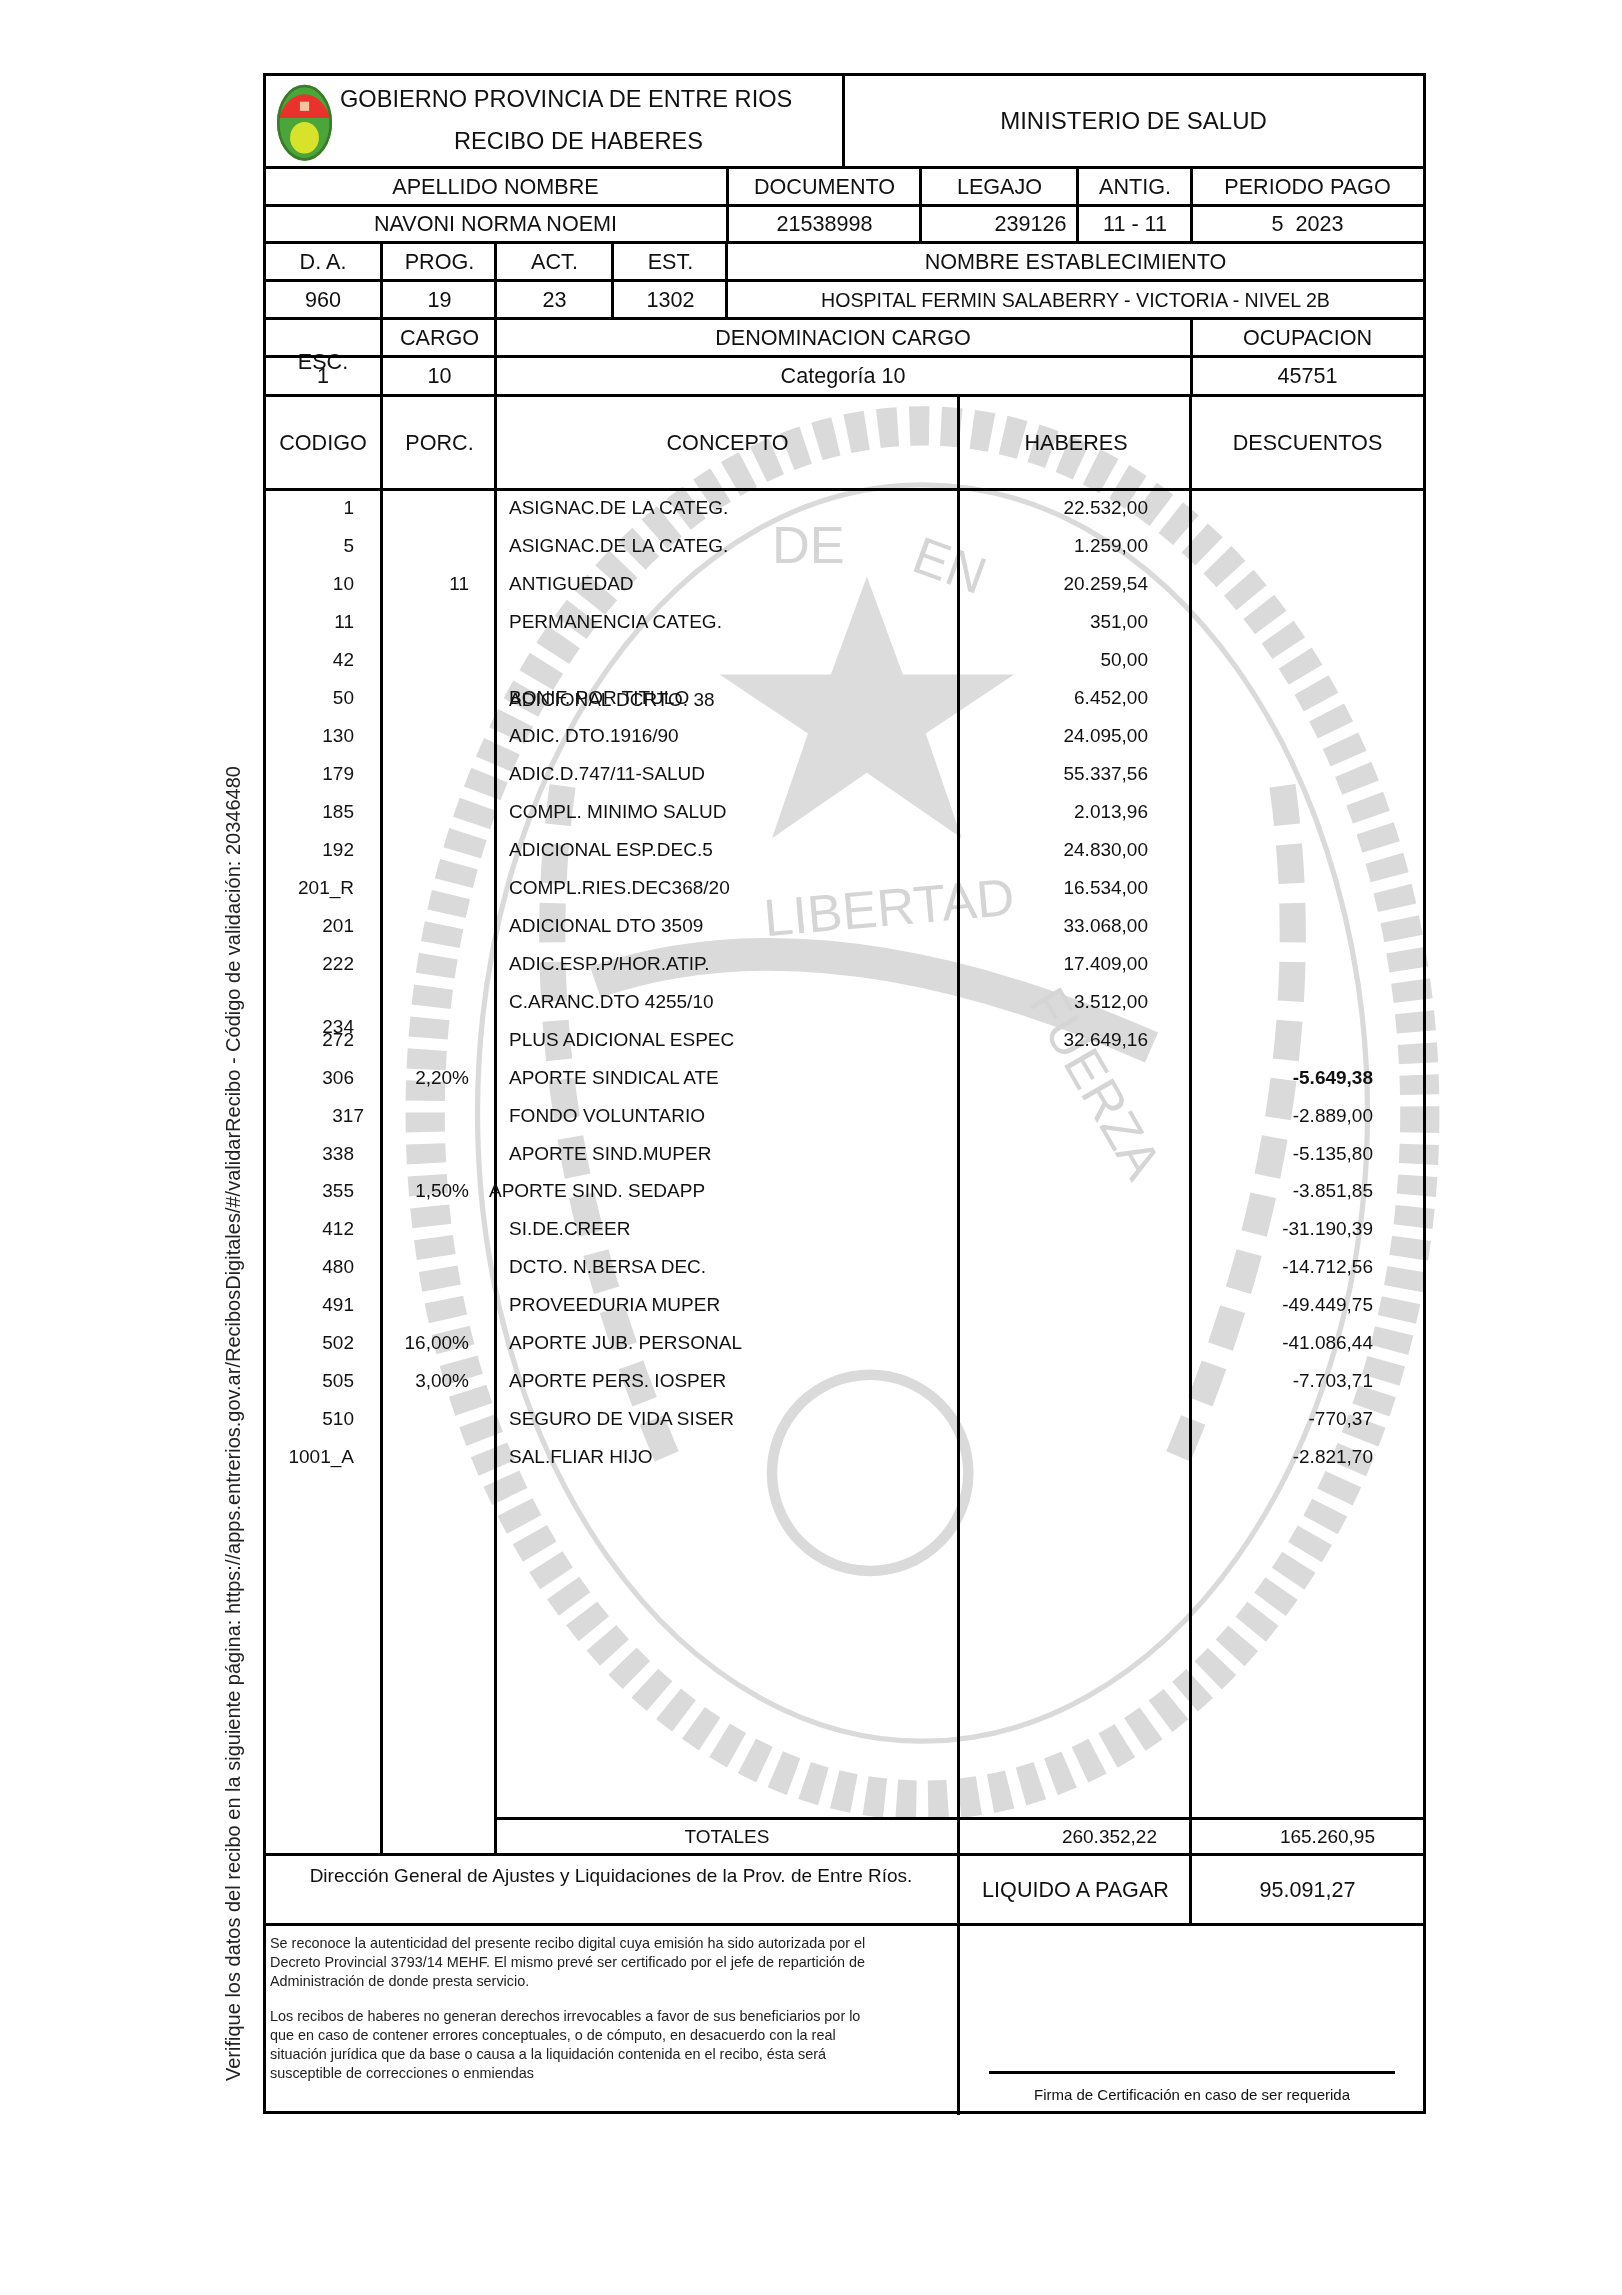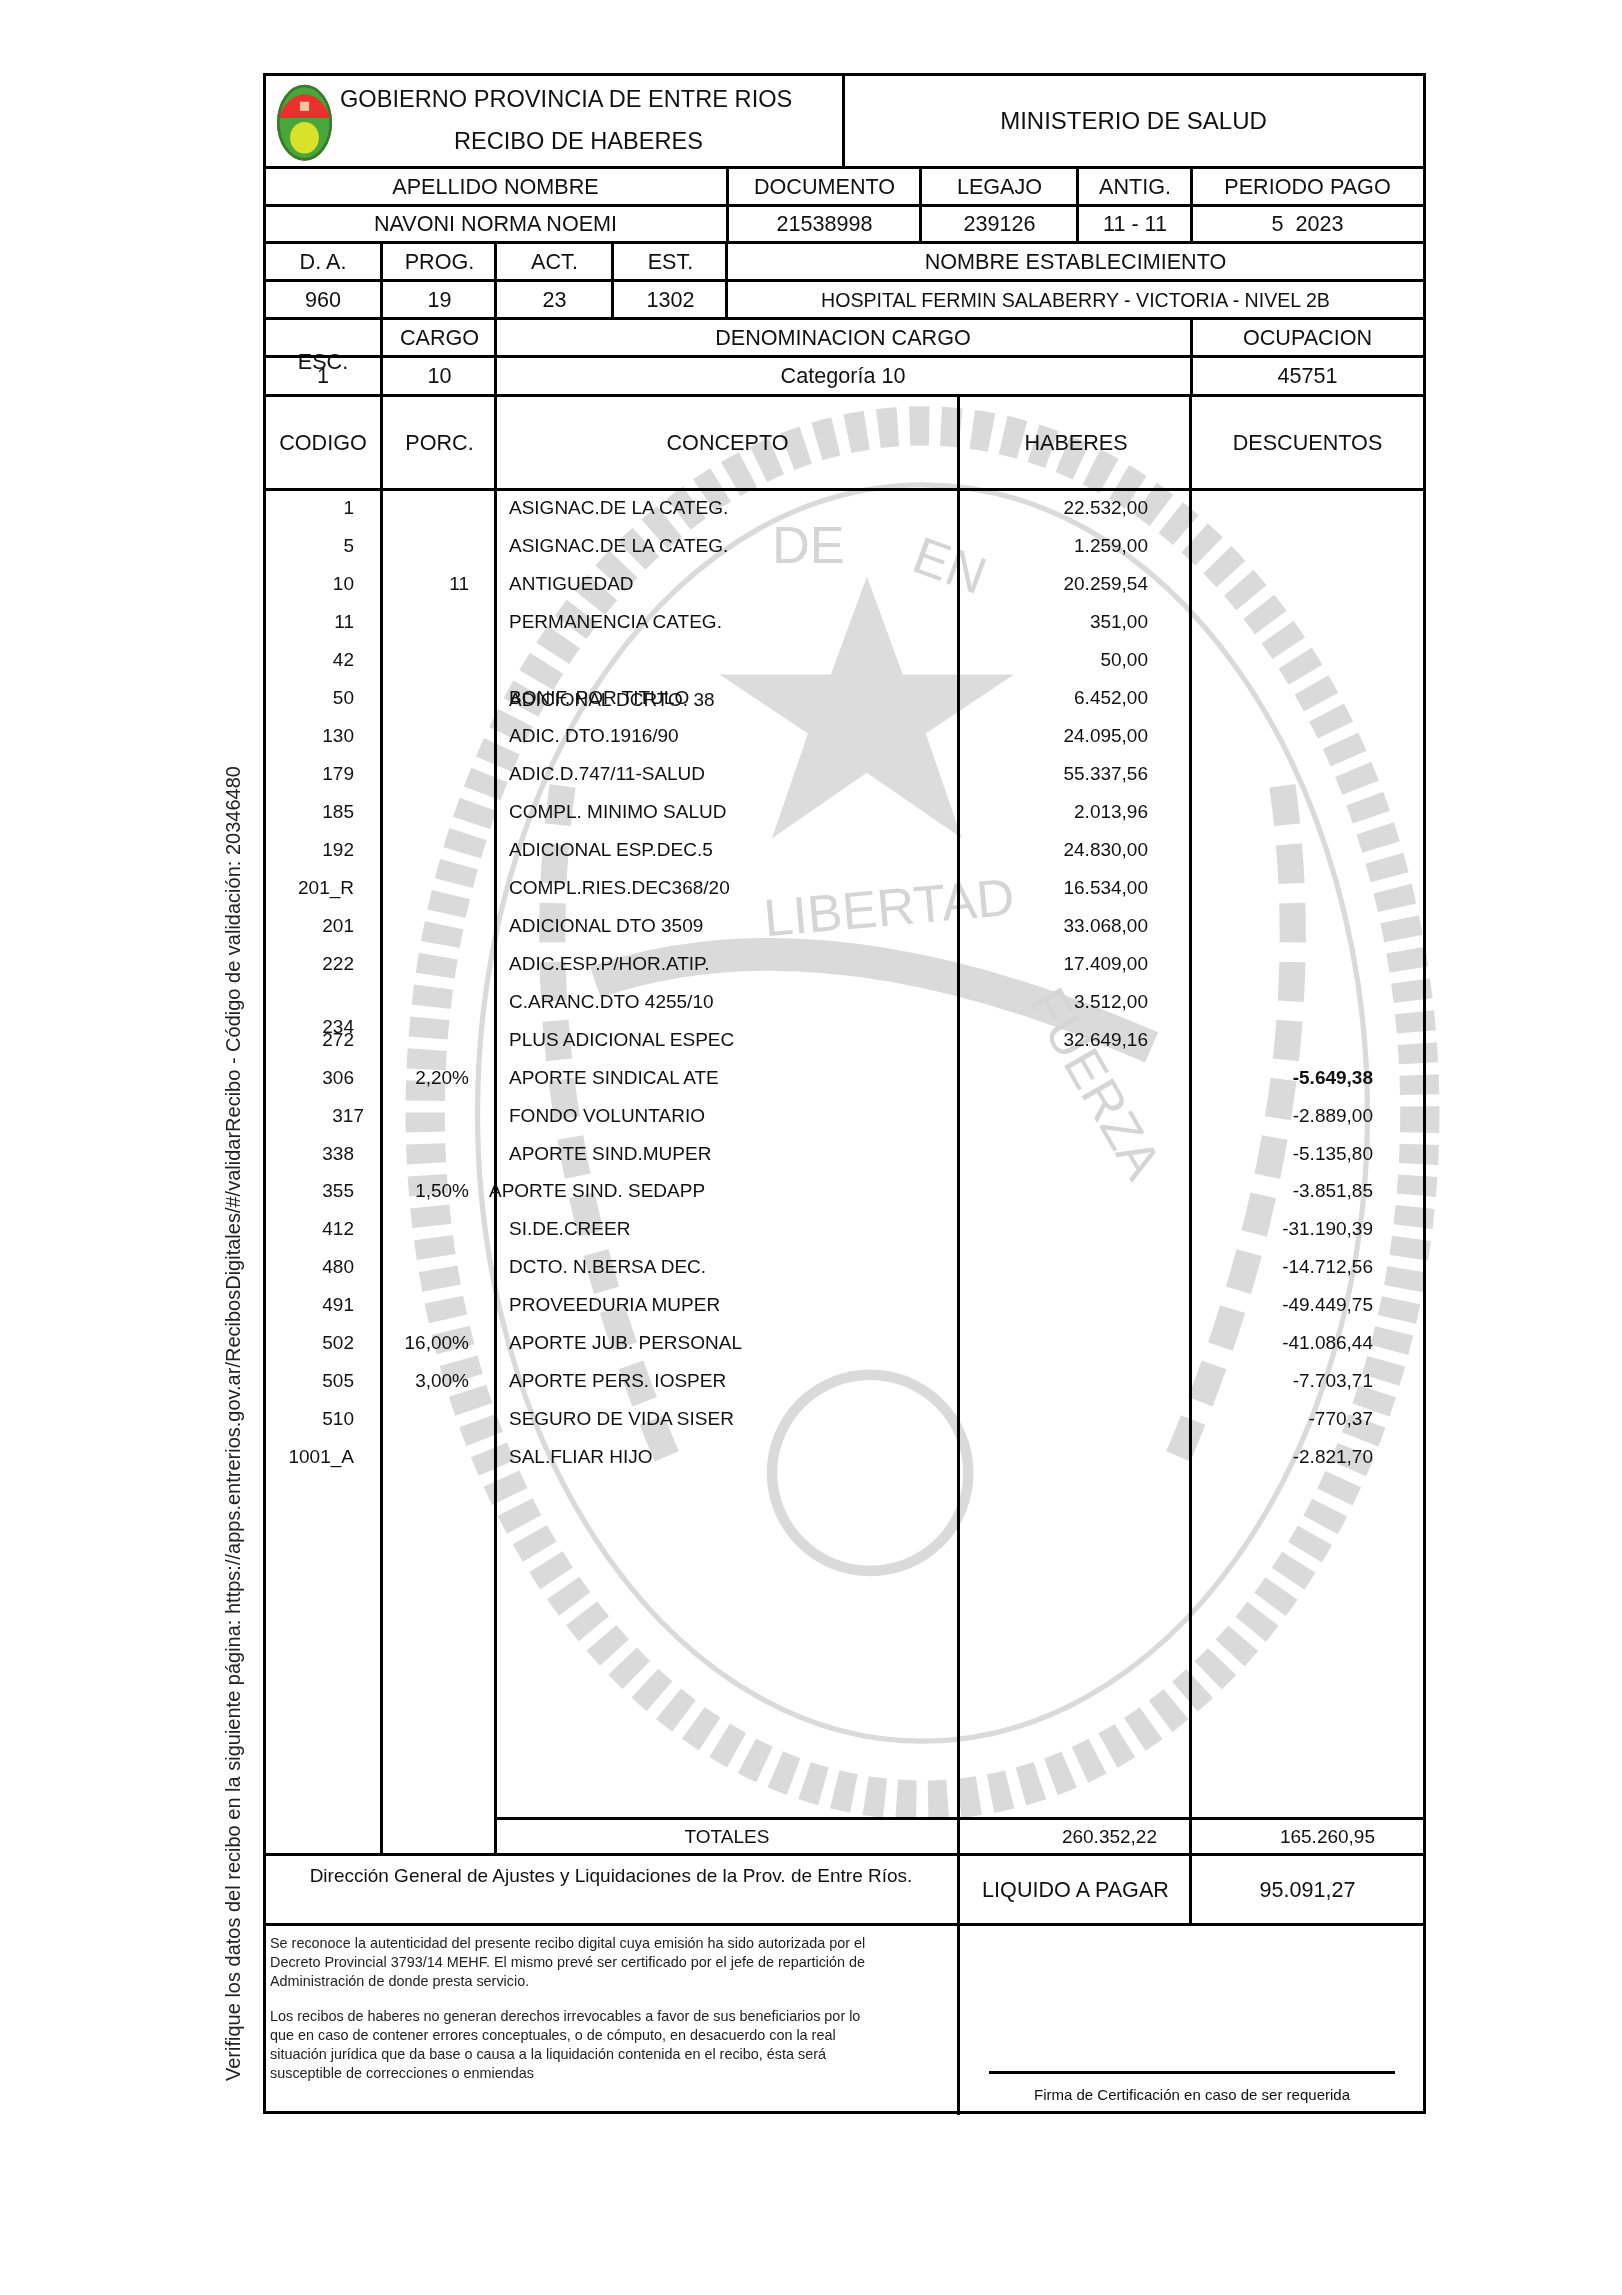--- a/index.html
+++ b/index.html
@@ -62,21 +62,21 @@
 <div class="hl" style="left:263px; top:166px; width:1163px;"></div>
 
 <div class="cell" style="left:265px; top:168px; width:461px; height:38px;">APELLIDO NOMBRE</div>
 <div class="cell" style="left:728px; top:168px; width:193px; height:38px;">DOCUMENTO</div>
 <div class="cell" style="left:921px; top:168px; width:157px; height:38px;">LEGAJO</div>
 <div class="cell" style="left:1078px; top:168px; width:114px; height:38px;">ANTIG.</div>
 <div class="cell" style="left:1192px; top:168px; width:231px; height:38px;">PERIODO PAGO</div>
 <div class="hl" style="left:263px; top:204px; width:1163px;"></div>
 <div class="cell" style="left:265px; top:205px; width:461px; height:37px;">NAVONI NORMA NOEMI</div>
 <div class="cell" style="left:728px; top:205px; width:193px; height:37px;">21538998</div>
-<div class="cell" style="left:921px; top:205px; width:157px; height:37px;">239126</div>
+<div class="cell" style="left:952px; top:205px; width:157px; height:37px;">239126</div>
 <div class="cell" style="left:1078px; top:205px; width:114px; height:37px;">11 - 11</div>
 <div class="cell" style="left:1192px; top:205px; width:231px; height:37px; white-space:pre;">5  2023</div>
 <div class="vl" style="left:726px; top:166px; height:77px;"></div>
 <div class="vl" style="left:919px; top:166px; height:77px;"></div>
 <div class="vl" style="left:1076px; top:166px; height:77px;"></div>
 <div class="vl" style="left:1190px; top:166px; height:77px;"></div>
 <div class="hl" style="left:263px; top:241px; width:1163px;"></div>
 
 <div class="cell" style="left:265px; top:243px; width:116px; height:37px;">D. A.</div>
 <div class="cell" style="left:383px; top:243px; width:113px; height:37px;">PROG.</div>

